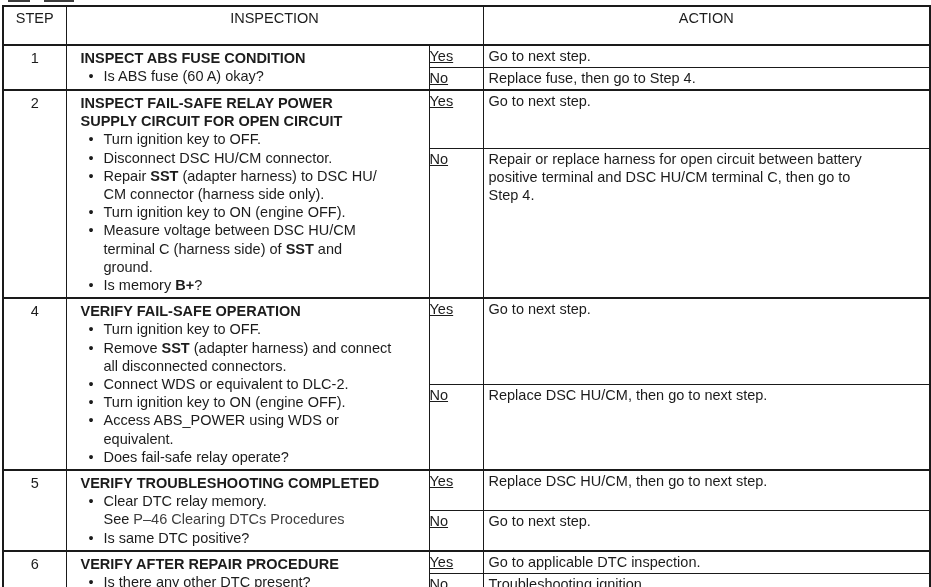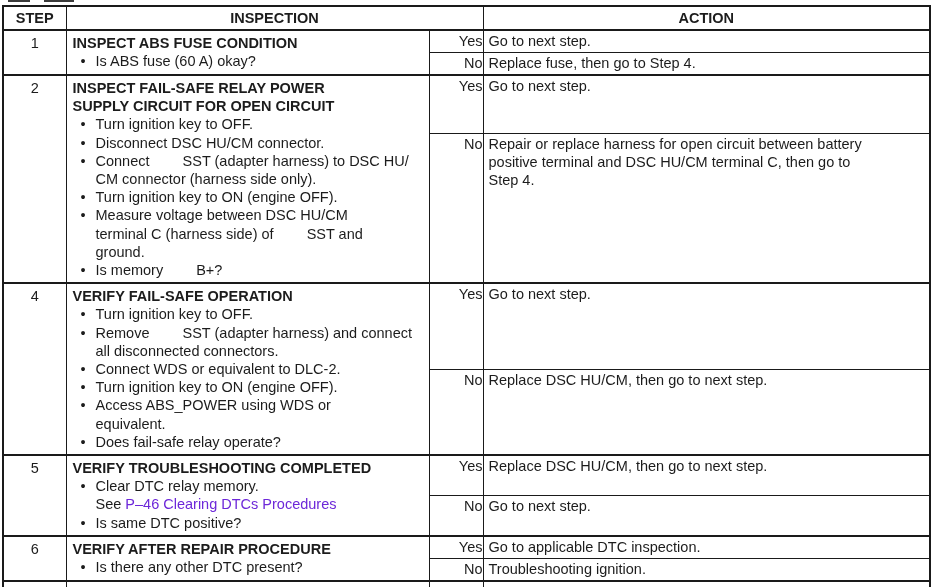--- a/index.html
+++ b/index.html
@@ -37,33 +37,33 @@
   col.c-yn     { width: 54px; }
   col.c-action { width: 447px; }
   th, td {
     border: 1px solid #1a1a1a;
     vertical-align: top;
     font-size: 14.5px;
     line-height: 18.2px;
     padding: 0;
   }
   th {
-    font-weight: bold;
+    font-weight: normal;
     text-align: center;
     height: 19px;
-    padding: 2px 0 1px 0;
+    padding: 2px 0 16px 0;
     border-bottom: 2px solid #1a1a1a;
     font-size: 14.5px;
   }
   tr.step-first td { border-top: 2px solid #1a1a1a; }
   td.step-num {
     text-align: center;
     padding-top: 3px;
   }
-  td.insp { padding: 3px 4px 3px 6px; }
+  td.insp { padding: 3px 4px 3px 14px; }
   .insp-title {
     font-weight: bold;
     white-space: pre-line;
   }
   ul.bullets {
     margin: 0;
     padding: 0;
     list-style: none;
   }
   ul.bullets li {
@@ -72,31 +72,32 @@
     white-space: pre-line;
   }
   ul.bullets li::before {
     content: "\2022";
     position: absolute;
     left: 8px;
     top: 0;
   }
   ul.bullets li.continuation::before { content: ""; }
   td.yn {
-    text-align: right;
+    text-align: left;
     padding-top: 1px;
     height: 20px;
+    text-decoration: underline;
   }
   td.action {
     padding: 1px 4px 1px 5px;
     white-space: pre-line;
   }
-  b.seg { font-weight: normal; margin-left: 29px; }
+  b.seg { font-weight: bold; }
   a.doc-link {
-    color: #6d28d9;
+    color: #404040;
     text-decoration: none;
     cursor: pointer;
   }
   tr.cut-row td { border-top: 2px solid #1a1a1a; height: 14px; }
 </style>
 </head>
 <body>
 
 <div class="remnant">
     <i></i>
@@ -135,21 +136,21 @@
   </tr>
 
   <tr class="step-first">
     <td class="step-num" rowspan="2">2</td>
     <td class="insp" rowspan="2">
       <div class="insp-title">INSPECT FAIL-SAFE RELAY POWER
 SUPPLY CIRCUIT FOR OPEN CIRCUIT</div>
       <ul class="bullets">
         <li><span>Turn ignition key to OFF.</span></li>
         <li><span>Disconnect DSC HU/CM connector.</span></li>
-        <li><span>Connect </span><b class="seg">SST</b><span> (adapter harness) to DSC HU/
+        <li><span>Repair </span><b class="seg">SST</b><span> (adapter harness) to DSC HU/
 CM connector (harness side only).</span></li>
         <li><span>Turn ignition key to ON (engine OFF).</span></li>
         <li><span>Measure voltage between DSC HU/CM
 terminal C (harness side) of </span><b class="seg">SST</b><span> and
 ground.</span></li>
         <li><span>Is memory </span><b class="seg">B+</b><span>?</span></li>
       </ul>
     </td>
     <td class="yn"><span>Yes</span></td>
     <td class="action"><span>Go to next step.</span></td>

